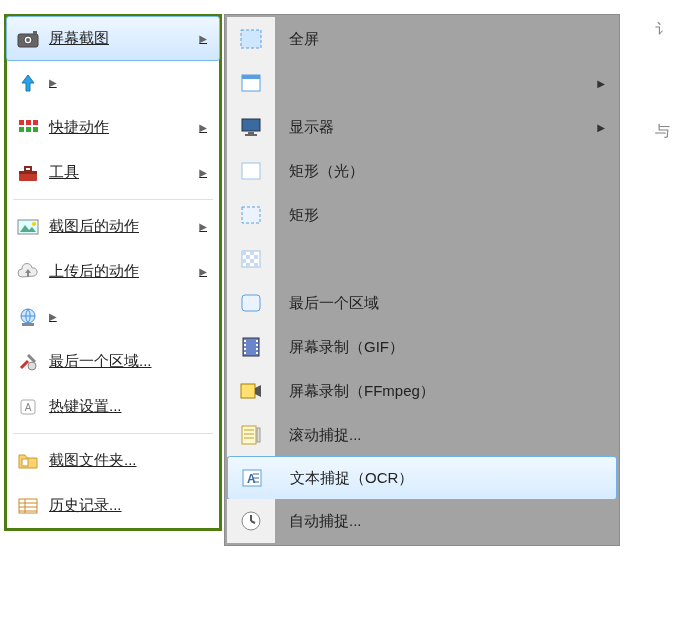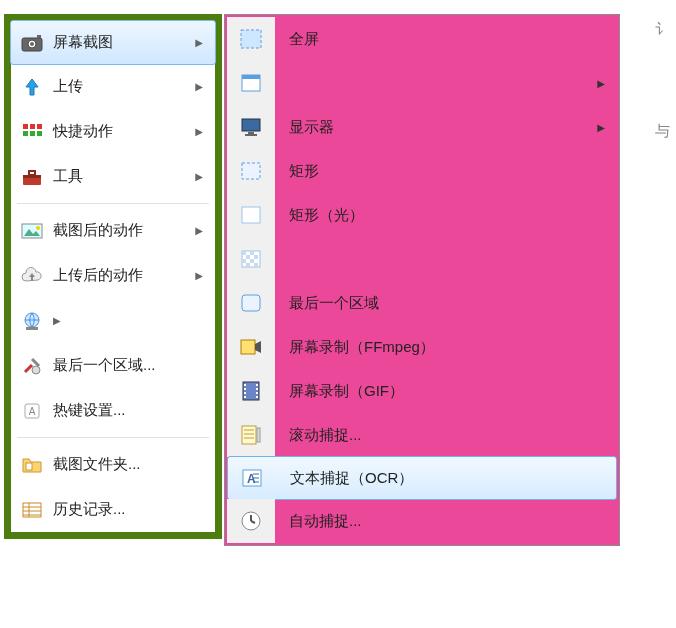--- a/index.html
+++ b/index.html
@@ -11,22 +11,23 @@
     width: 676px;
     height: 628px;
     position: relative;
     color: #222;
   }
   .left-menu {
     position: absolute;
     left: 4px;
     top: 14px;
     width: 218px;
-    border: 7px solid #4d7c0f;
+    border: 3px solid #4d7c0f;
     background: #fff;
+    text-decoration: underline;
   }
   .lm-item {
     height: 45px;
     display: flex;
     align-items: center;
     padding: 0 8px 0 10px;
     gap: 10px;
     cursor: pointer;
   }
   .lm-icon { width: 22px; display: flex; align-items: center; justify-content: center; }
@@ -62,21 +63,21 @@
     width: 48px;
     display: flex;
     align-items: center;
     justify-content: center;
     height: 100%;
     background: #f1f1f1;
   }
   .sm-label { flex: 1; padding-left: 14px; background: #fff; height: 100%; display: flex; align-items: center; }
   .sm-arrow { position: absolute; right: 12px; font-size: 10px; color: #333; }
   .sm-item .sm-label { background: transparent; }
-  .submenu { background: #ec4899; }
+  .submenu { background: #a3a3a3; }
   .submenu .sm-gutter { background: #f0f0f0; }
   .sm-item.highlight {
     background: linear-gradient(#f0f8ff, #d7ecff);
     border: 1px solid #6fb1e8;
     border-radius: 3px;
     margin: -1px 0;
   }
   .sm-item.highlight .sm-gutter { background: transparent; }
 
   .stray { position: absolute; color: #888; font-size: 15px; }
@@ -103,21 +104,20 @@
     <span class="lm-label">屏幕截图</span>
     <span class="lm-arrow">▶</span>
   </div>
 
   <div class="lm-item">
     <span class="lm-icon">
       <svg width="20" height="20" viewBox="0 0 20 20">
           <path d="M10 2 L16 10 L12 10 L12 18 L8 18 L8 10 L4 10 Z" fill="#29a3e8" stroke="#1878b0"></path>
         </svg>
     </span>
-    <span class="lm-label">上传</span>
     <span class="lm-arrow">▶</span>
   </div>
 
   <div class="lm-item">
     <span class="lm-icon">
       <svg width="20" height="18" viewBox="0 0 20 18">
         <rect x="1" y="1" width="5" height="5" fill="#d33"></rect>
           <rect x="8" y="1" width="5" height="5" fill="#d33"></rect>
           <rect x="15" y="1" width="5" height="5" fill="#d33"></rect>
         <rect x="1" y="8" width="5" height="5" fill="#3a3"></rect>
@@ -255,33 +255,33 @@
           <rect x="6" y="18" width="12" height="2" fill="#666"></rect>
         </svg>
     </span>
     <span class="sm-label">显示器</span>
     <span class="sm-arrow">▶</span>
   </div>
 
   <div class="sm-item">
     <span class="sm-gutter">
       <svg width="24" height="22" viewBox="0 0 24 22">
+          <rect x="3" y="3" width="18" height="16" fill="#fff" stroke="#9cc4eb"></rect>
+        </svg>
+    </span>
+    <span class="sm-label">矩形（光）</span>
+  </div>
+
+  <div class="sm-item">
+    <span class="sm-gutter">
+      <svg width="24" height="22" viewBox="0 0 24 22">
           <rect x="3" y="3" width="18" height="16" fill="#eaf3ff" stroke="#5aa0e0" stroke-dasharray="3 2"></rect>
         </svg>
     </span>
     <span class="sm-label">矩形</span>
-  </div>
-
-  <div class="sm-item">
-    <span class="sm-gutter">
-      <svg width="24" height="22" viewBox="0 0 24 22">
-          <rect x="3" y="3" width="18" height="16" fill="#fff" stroke="#9cc4eb"></rect>
-        </svg>
-    </span>
-    <span class="sm-label">矩形（光）</span>
   </div>
 
   <div class="sm-item">
     <span class="sm-gutter">
       <svg width="24" height="22" viewBox="0 0 24 22">
         <rect x="3" y="3" width="18" height="16" fill="#fff" stroke="#9cc4eb"></rect>
         <g fill="#c7daf0">
             <rect x="3" y="3" width="4" height="4"></rect>
             <rect x="11" y="3" width="4" height="4"></rect>
             <rect x="7" y="7" width="4" height="4"></rect>
@@ -300,49 +300,49 @@
       <svg width="24" height="22" viewBox="0 0 24 22">
           <rect x="3" y="3" width="18" height="16" rx="3" fill="#eaf3ff" stroke="#5aa0e0"></rect>
         </svg>
     </span>
     <span class="sm-label">最后一个区域</span>
   </div>
 
   <div class="sm-item">
     <span class="sm-gutter">
       <svg width="24" height="22" viewBox="0 0 24 22">
-          <rect x="2" y="4" width="14" height="14" fill="#ffe070" stroke="#a88000"></rect>
-          <polygon points="16,8 22,5 22,17 16,14" fill="#555"></polygon>
-        </svg>
-    </span>
-    <span class="sm-label">屏幕录制（FFmpeg）</span>
-  </div>
-
-  <div class="sm-item">
-    <span class="sm-gutter">
-      <svg width="24" height="22" viewBox="0 0 24 22">
           <rect x="4" y="2" width="16" height="18" fill="#6a86c8" stroke="#334"></rect>
           <g fill="#fff">
             <rect x="5" y="4" width="2" height="2"></rect>
             <rect x="5" y="8" width="2" height="2"></rect>
             <rect x="5" y="12" width="2" height="2"></rect>
             <rect x="5" y="16" width="2" height="2"></rect>
             <rect x="17" y="4" width="2" height="2"></rect>
             <rect x="17" y="8" width="2" height="2"></rect>
             <rect x="17" y="12" width="2" height="2"></rect>
             <rect x="17" y="16" width="2" height="2"></rect>
           </g>
         </svg>
     </span>
     <span class="sm-label">屏幕录制（GIF）</span>
   </div>
 
   <div class="sm-item">
     <span class="sm-gutter">
       <svg width="24" height="22" viewBox="0 0 24 22">
+          <rect x="2" y="4" width="14" height="14" fill="#ffe070" stroke="#a88000"></rect>
+          <polygon points="16,8 22,5 22,17 16,14" fill="#555"></polygon>
+        </svg>
+    </span>
+    <span class="sm-label">屏幕录制（FFmpeg）</span>
+  </div>
+
+  <div class="sm-item">
+    <span class="sm-gutter">
+      <svg width="24" height="22" viewBox="0 0 24 22">
           <rect x="3" y="2" width="14" height="18" fill="#fff8d0" stroke="#c0a030"></rect>
           <line x1="5" y1="6" x2="15" y2="6" stroke="#c0a030"></line>
           <line x1="5" y1="10" x2="15" y2="10" stroke="#c0a030"></line>
           <line x1="5" y1="14" x2="15" y2="14" stroke="#c0a030"></line>
           <rect x="18" y="4" width="3" height="14" fill="#ddd" stroke="#999"></rect>
         </svg>
     </span>
     <span class="sm-label">滚动捕捉...</span>
   </div>
 

